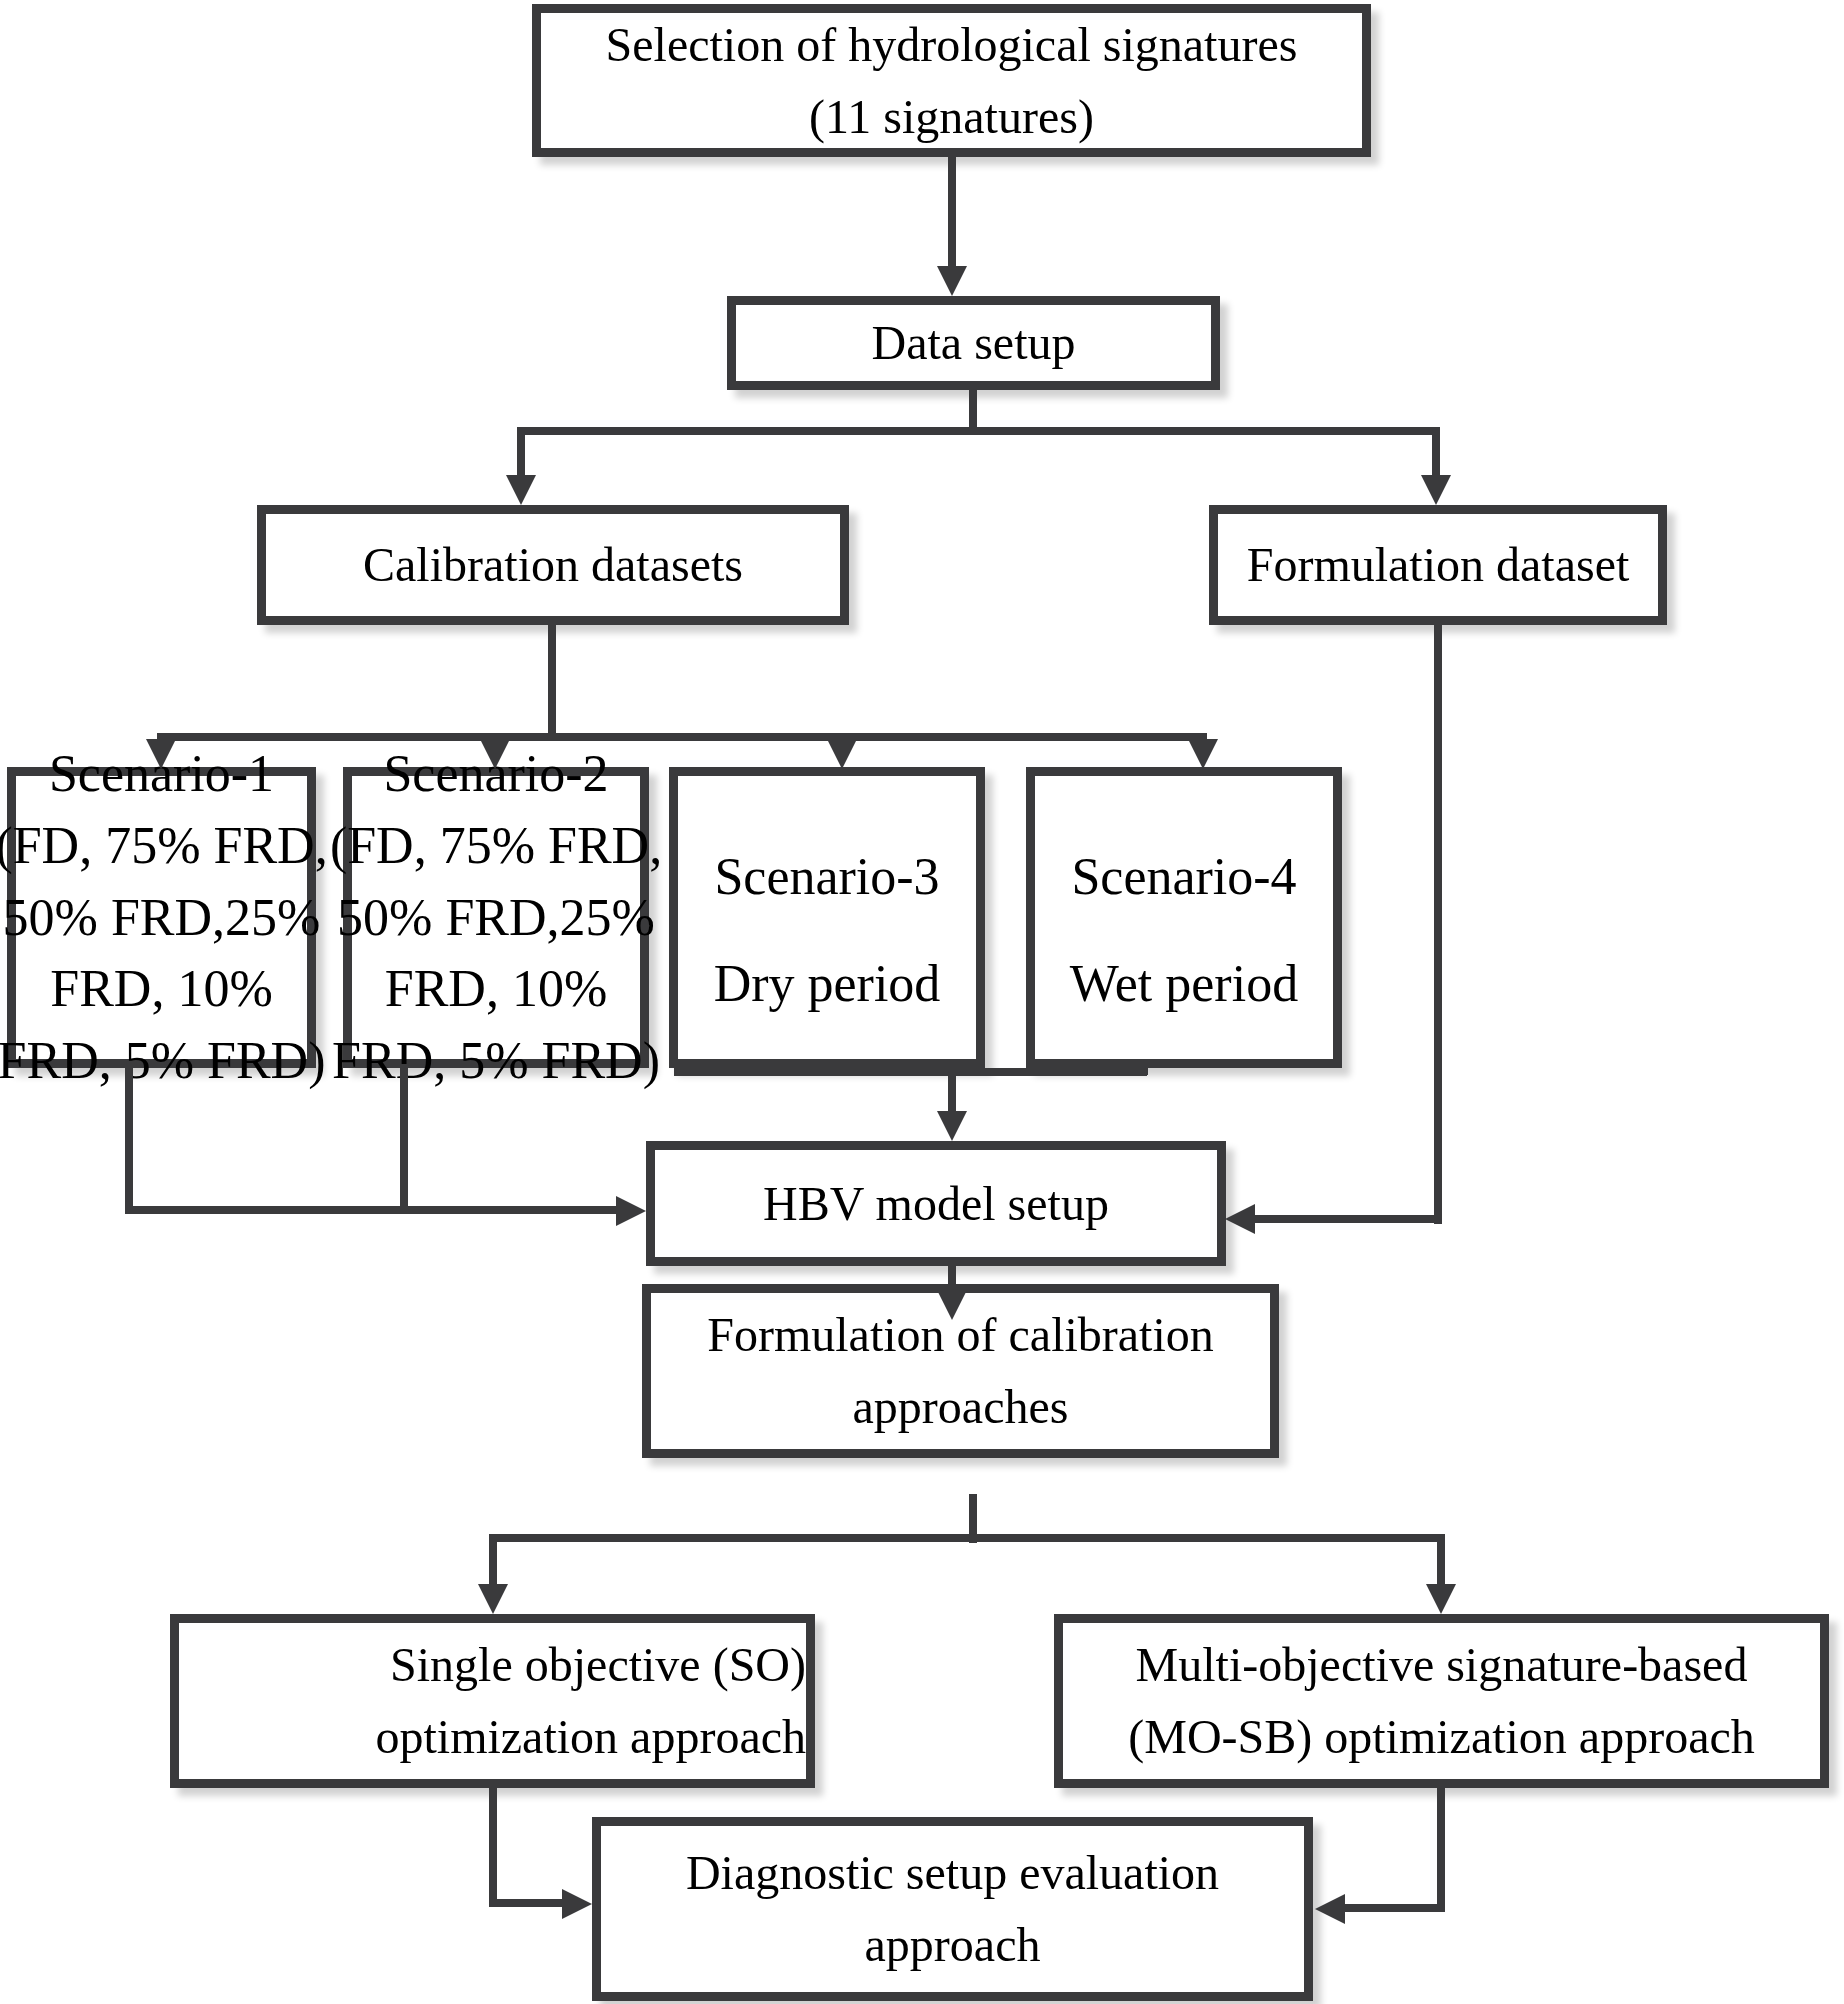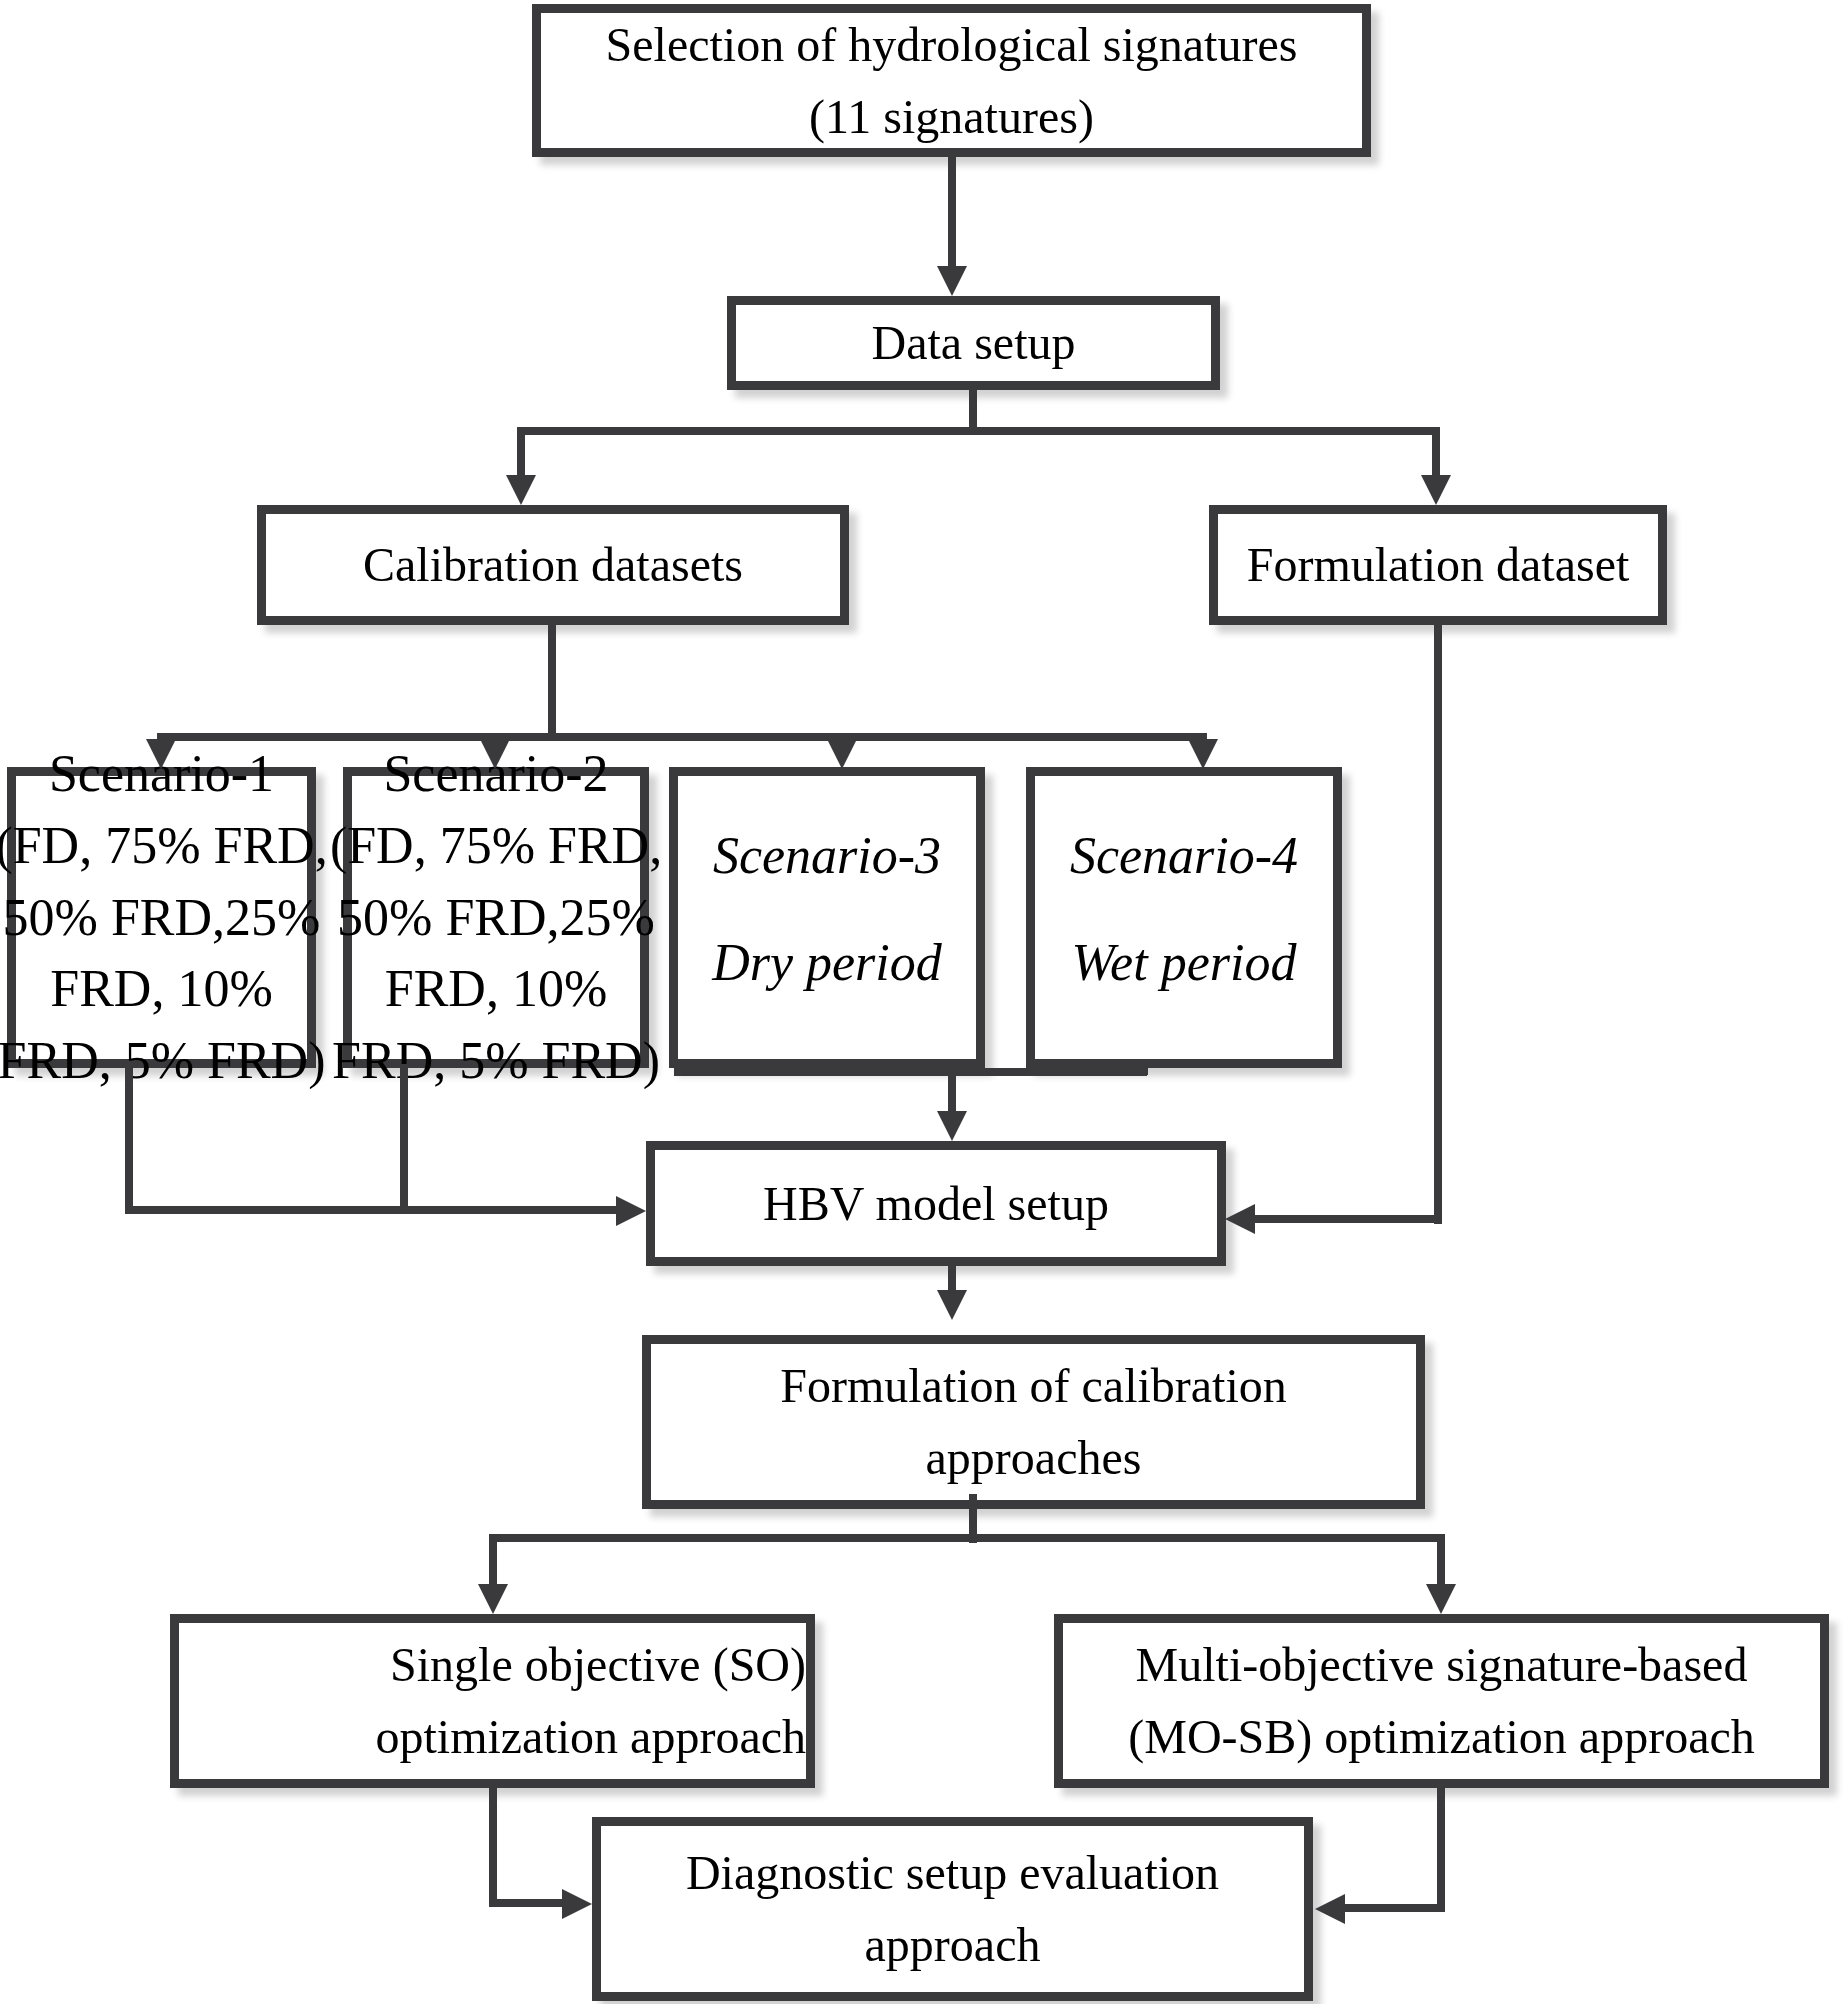--- a/index.html
+++ b/index.html
@@ -26,21 +26,21 @@
     display:flex;
     flex-direction:column;
     align-items:center;
     justify-content:center;
     text-align:center;
     font-size:48px;
     line-height:1.5;
   }
   .node .ln{display:block;white-space:nowrap;}
   .scenario{font-size:52px;line-height:1.38;}
-  .top-align{justify-content:flex-start;padding-top:27px;line-height:2.05;font-style:italic;}
+  .top-align{justify-content:center;padding-top:27px;line-height:2.05;}
   .v-line,.h-line{position:absolute;background:var(--line);}
   .v-line{width:8px;}
   .h-line{height:8px;}
   .arrow-down{position:absolute;width:0;height:0;
     border-left:15px solid transparent;border-right:15px solid transparent;
     border-top:30px solid var(--line);}
   .arrow-right{position:absolute;width:0;height:0;
     border-top:15px solid transparent;border-bottom:15px solid transparent;
     border-left:30px solid var(--line);}
   .arrow-left{position:absolute;width:0;height:0;
@@ -92,21 +92,21 @@
 
   <div class="node scenario top-align" style="left:1026px;top:767px;width:316px;height:301px;">
     <span class="ln">Scenario-4</span>
     <span class="ln">Wet period</span>
   </div>
 
   <div class="node" style="left:646px;top:1141px;width:580px;height:125px;">
     <span class="ln">HBV model setup</span>
   </div>
 
-  <div class="node" style="left:642px;top:1335px;width:783px;height:174px;">
+  <div class="node" style="left:642px;top:1284px;width:637px;height:174px;">
     <span class="ln">Formulation of calibration</span>
     <span class="ln">approaches</span>
   </div>
 
   <div class="node" style="left:170px;top:1614px;width:645px;height:174px;align-items:flex-end;">
     <span class="ln">Single objective (SO)</span>
     <span class="ln">optimization approach</span>
   </div>
 
   <div class="node" style="left:1054px;top:1614px;width:775px;height:174px;">

